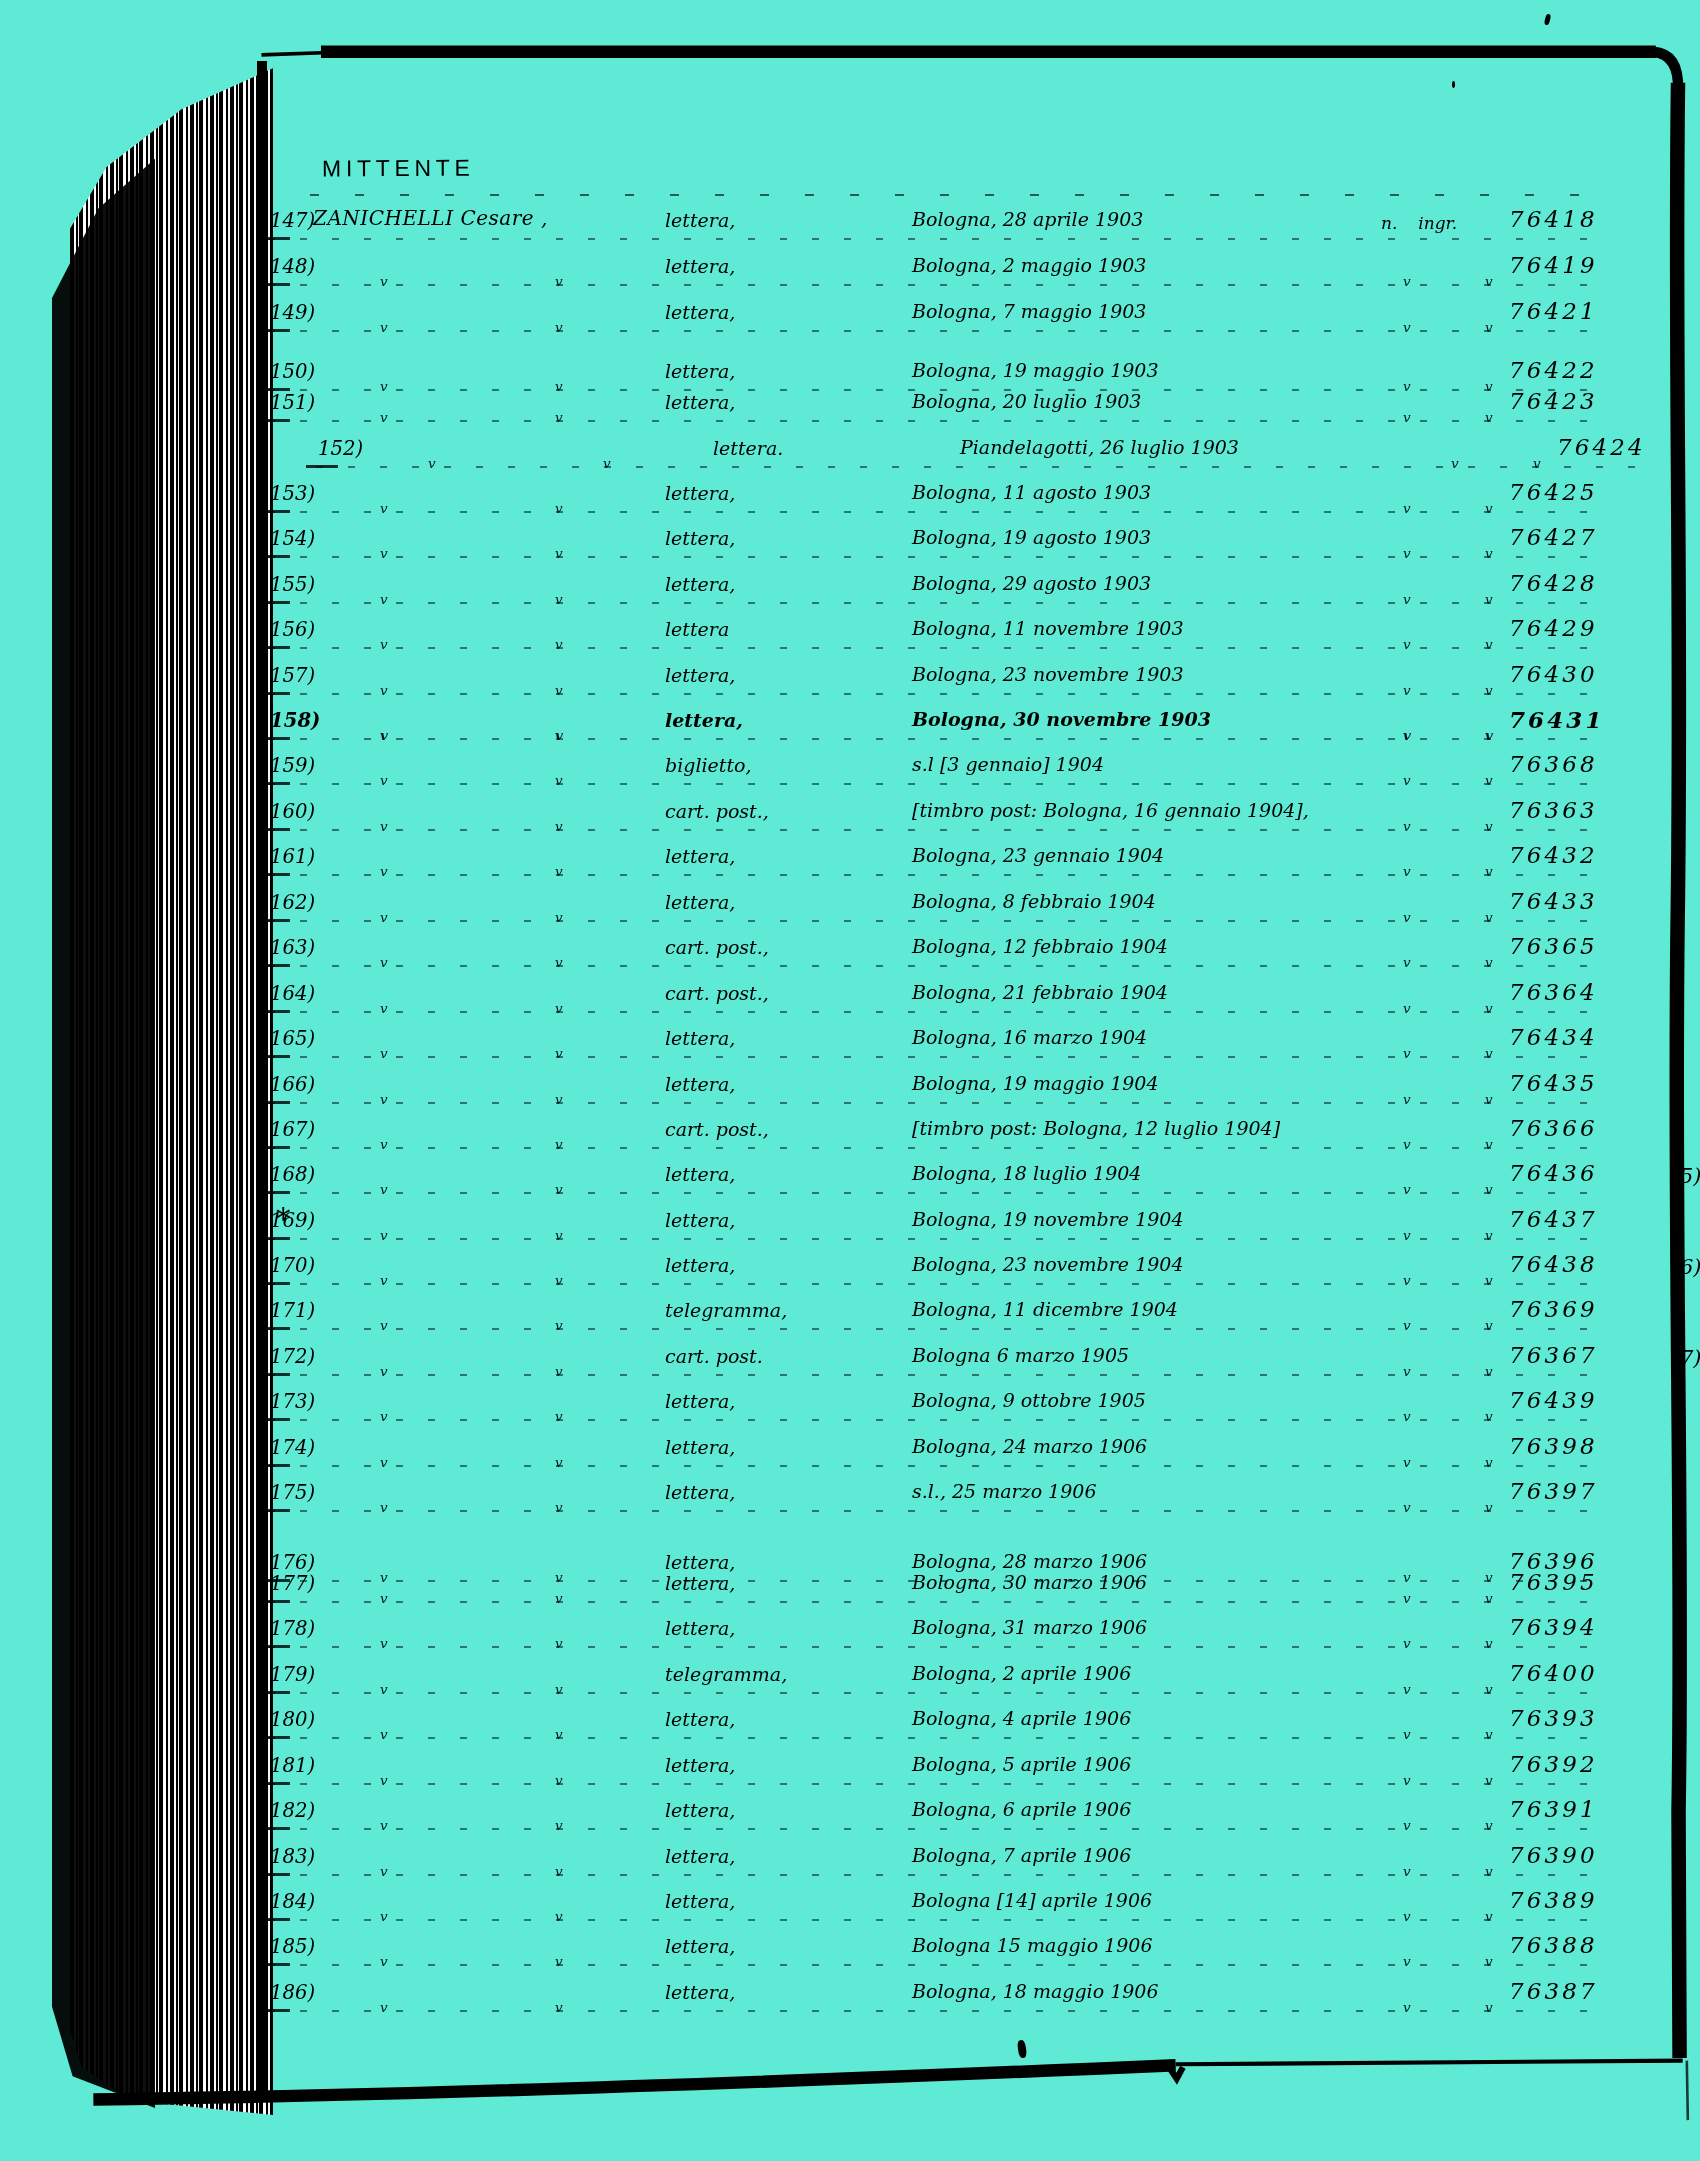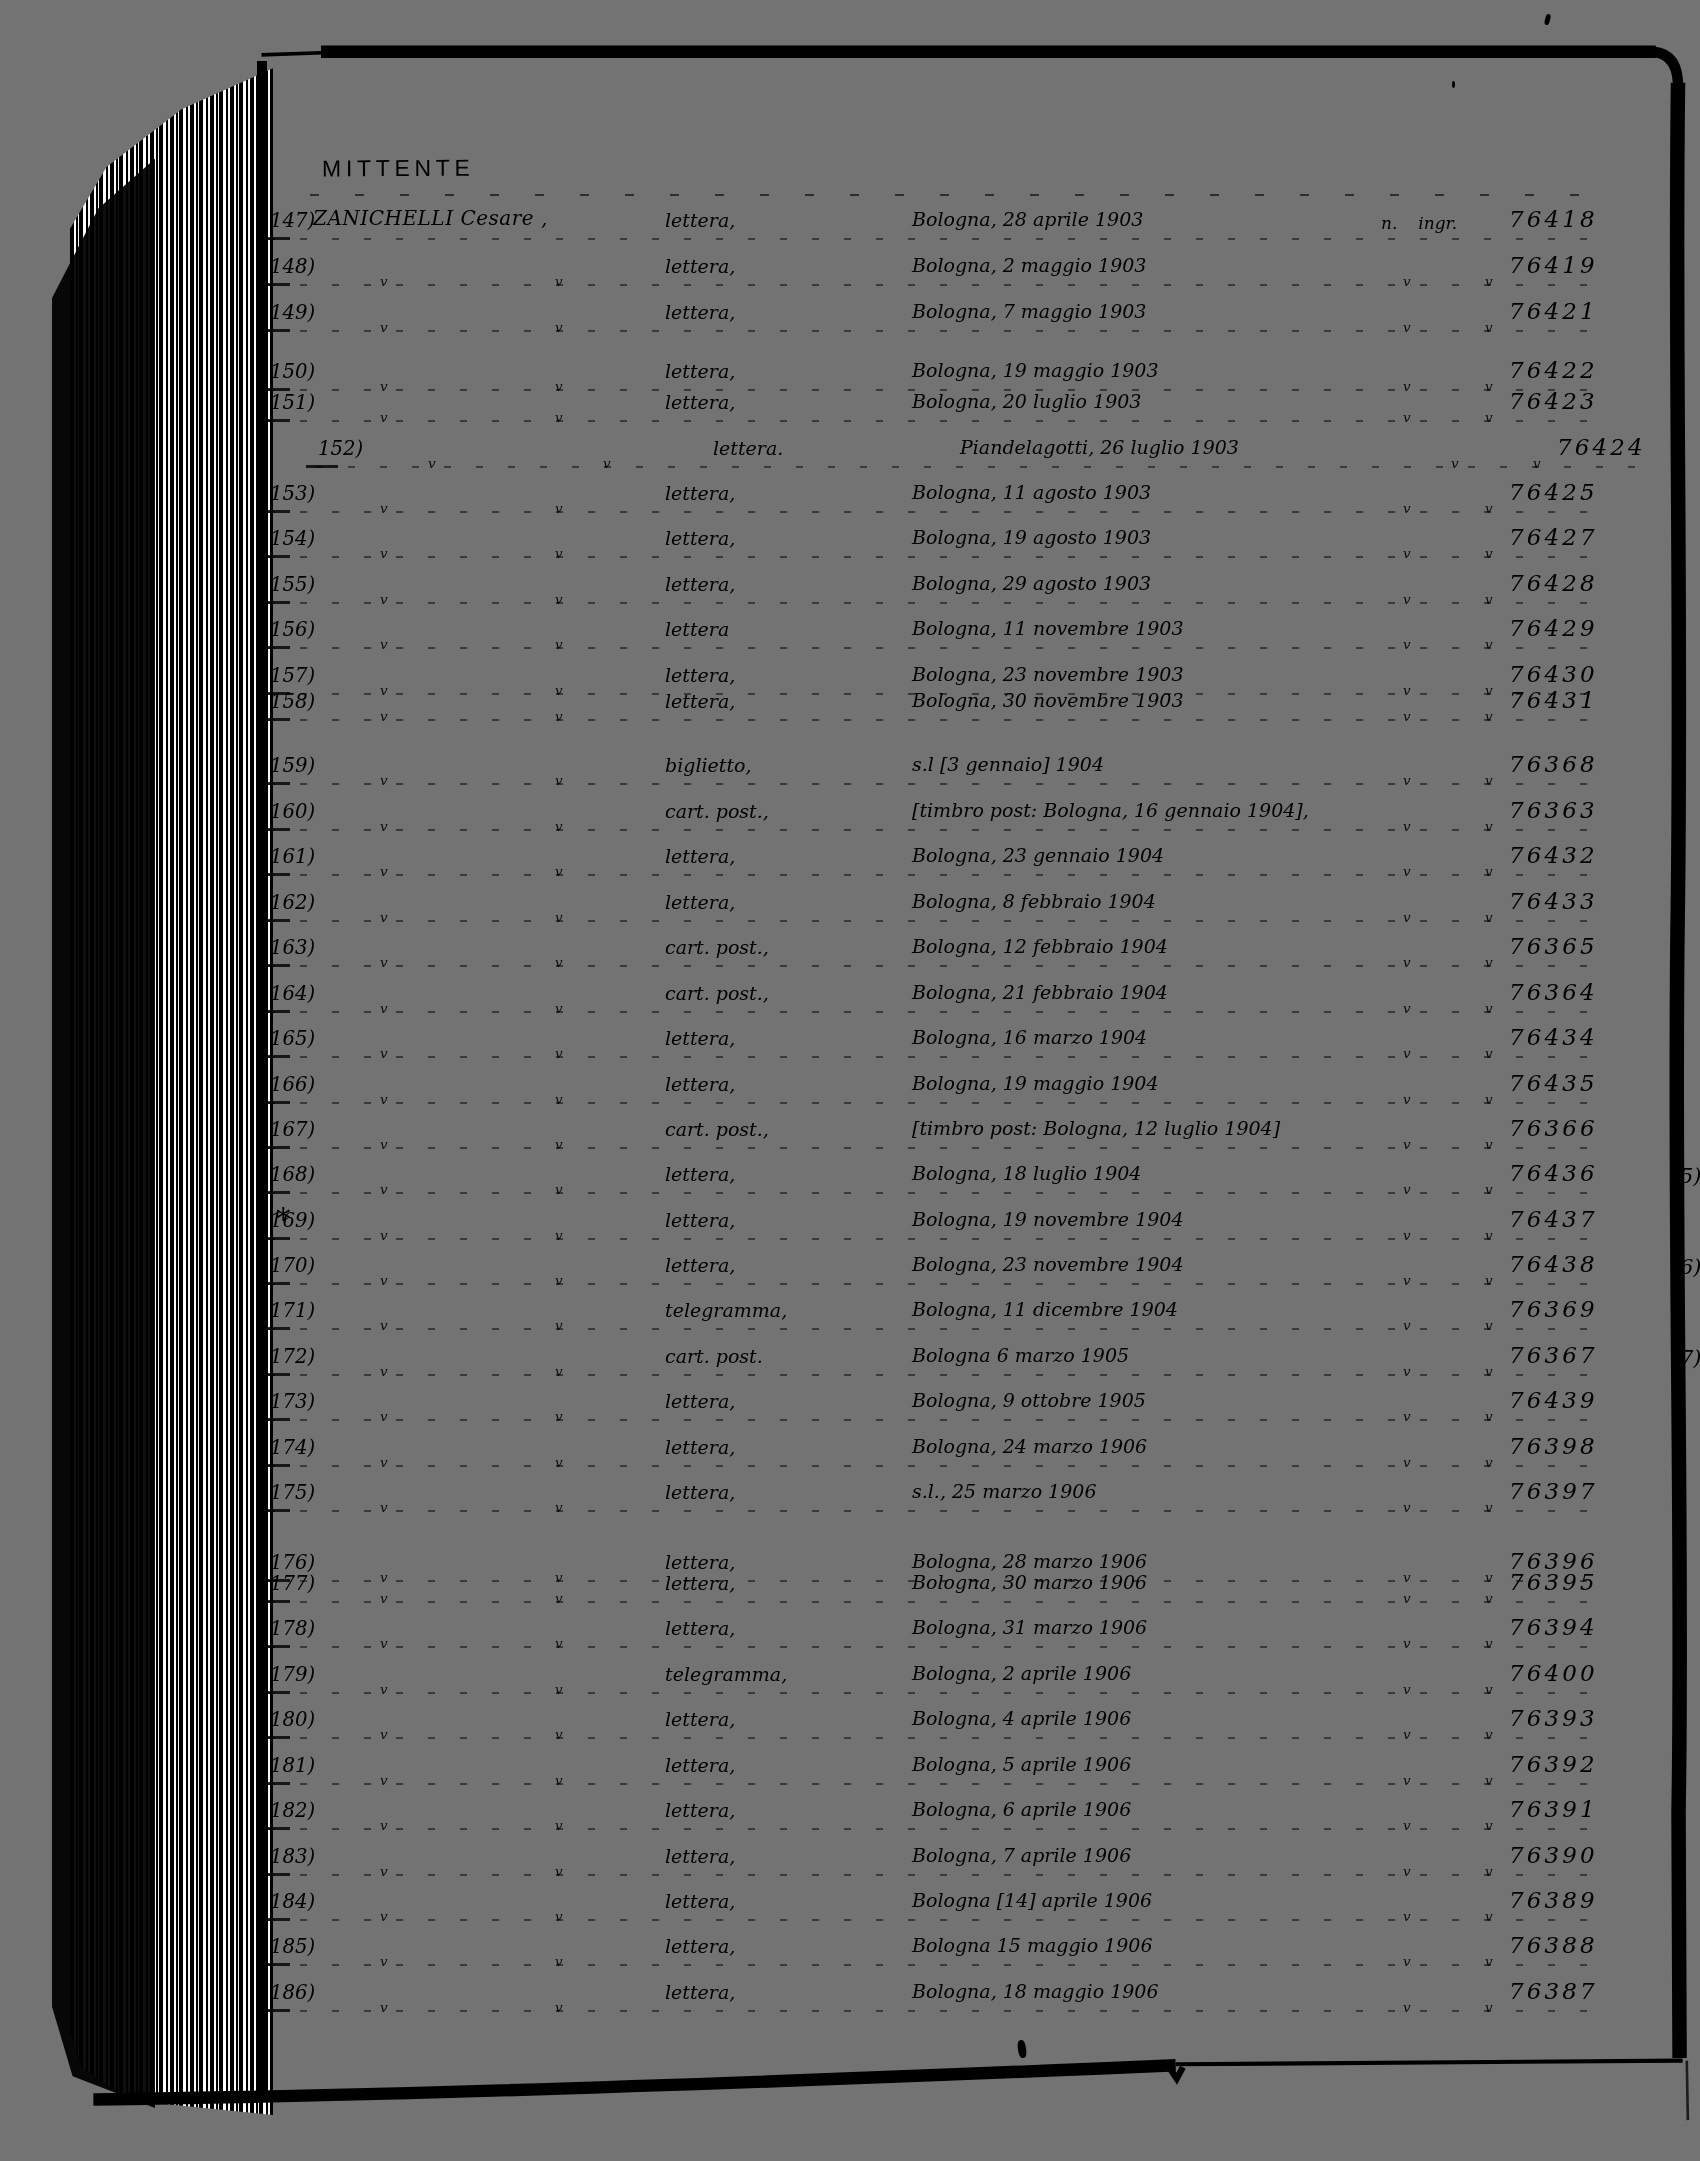--- a/index.html
+++ b/index.html
@@ -1,17 +1,17 @@
 <!DOCTYPE html>
 <html style="font-size:8.3px"><head>
 <meta charset="utf-8">
 <style>
   html,body{margin:0;padding:0;background:#ffffff;}
   #page{
-    position:relative;width:1701px;height:2161px;background:#737373;
+    position:relative;width:1701px;height:2161px;background:#5eead4;
     overflow:hidden;color:#000;font-family:"DejaVu Serif",serif;
   }
   
   #spine-stripes{
     position:absolute;left:70px;top:60px;width:203px;height:2057px;
     background:repeating-linear-gradient(90deg,
       #000 0 3.6px,#fbfbfb 3.6px 5.7px,#000 5.7px 7.8px,#f3f3f3 7.8px 9.3px,
       #000 9.3px 13.5px,#ffffff 13.5px 16px,#000 16px 18px,#f6f6f6 18px 20px);
     clip-path:polygon(100% 0.4%,55% 2.4%,18% 5.2%,0 8.2%,0 95.8%,6% 97.6%,30% 99.2%,100% 99.9%);
   }
@@ -243,21 +243,21 @@
     <span class="cell type">lettera,</span>
     <span class="cell date">Bologna, 23 novembre 1903</span>
     <span class="cell pre"></span>
     <span class="ditto p1">v</span>
     <span class="ditto p2">v</span>
     <span class="cell numv">76430</span>
     <span class="cell margin-note"></span>
     <span class="rowtick"></span>
     <span class="rowline"></span>
   </div>
-      <div class="row" style="top: 686px;">
+      <div class="row" style="top: 705px; font-weight: bold;">
     <span class="cell num">158)</span>
     <span class="cell sender"></span>
     <span class="ditto s1">v</span>
     <span class="ditto s2">v</span>
     <span class="cell type">lettera,</span>
     <span class="cell date">Bologna, 30 novembre 1903</span>
     <span class="cell pre"></span>
     <span class="ditto p1">v</span>
     <span class="ditto p2">v</span>
     <span class="cell numv">76431</span>

